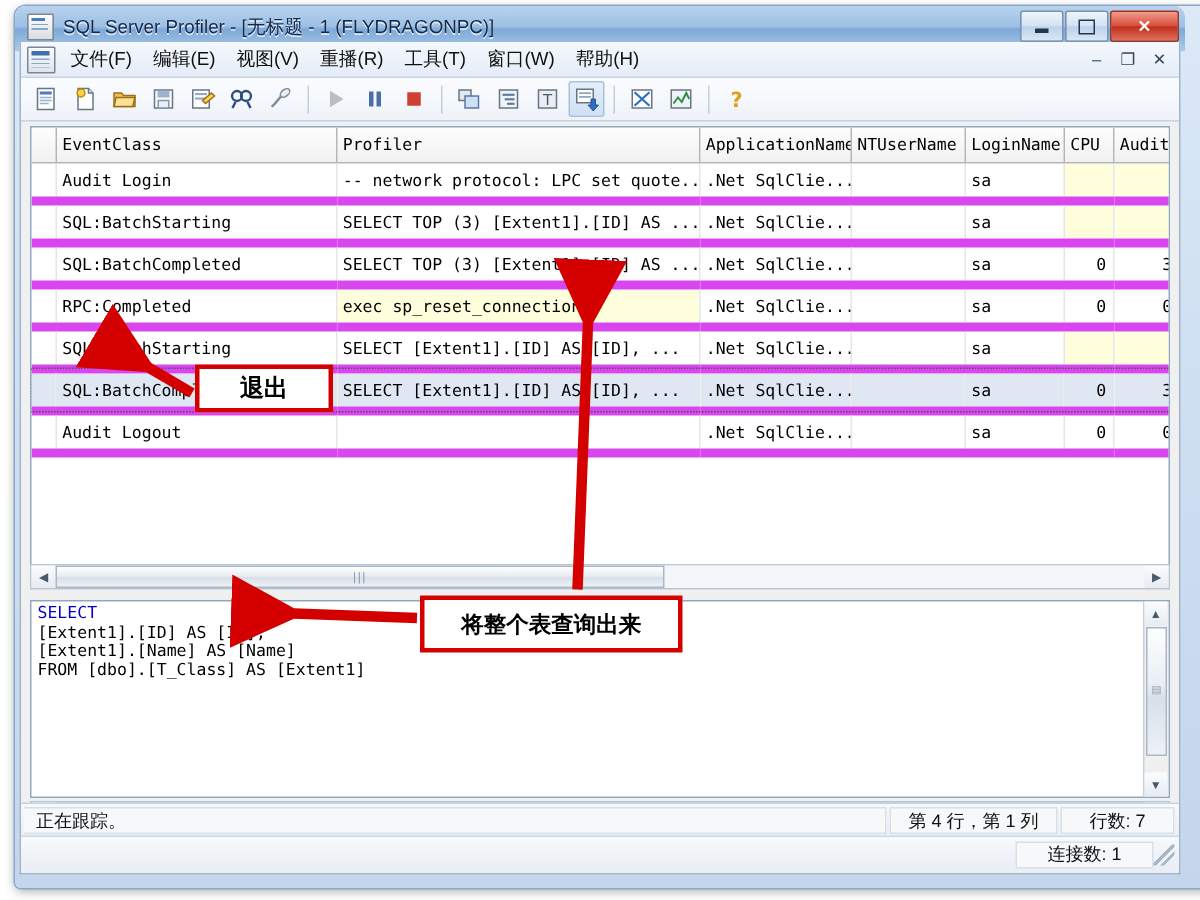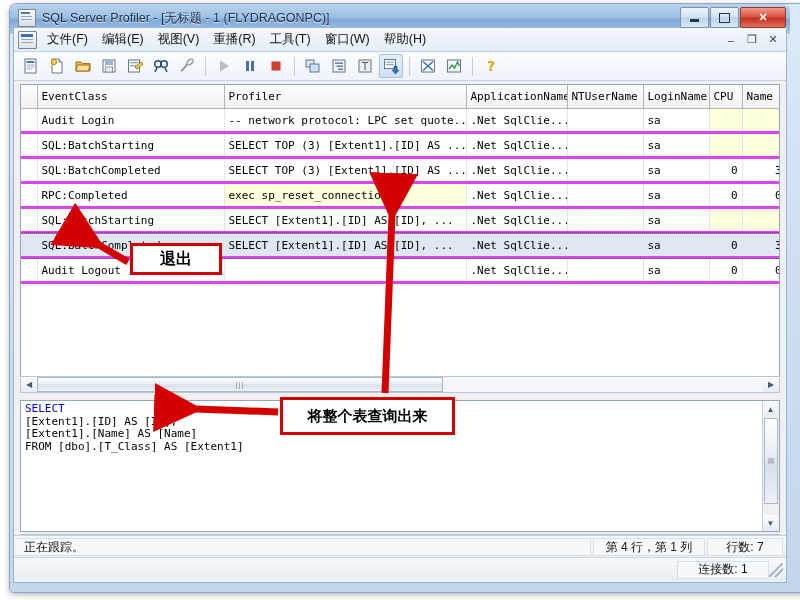--- a/index.html
+++ b/index.html
@@ -115,21 +115,21 @@
   }
   table.grid{border-collapse:collapse;table-layout:fixed;width:755px;
     font-family:"DejaVu Sans Mono","Liberation Mono",monospace;font-size:11px;}
   table.grid th{
     background:linear-gradient(180deg,#fdfdfd 0%,#f1f1f1 100%);
     border:1px solid #b5b5b5;border-top:none;border-left:none;
     font-weight:normal;text-align:left;padding:3px 4px;height:17px;
     color:#000;white-space:nowrap;overflow:hidden;
   }
   table.grid td{
-    border-bottom:3px solid #d946ef;border-right:1px solid #e6e6e6;
+    border-bottom:6px solid #d946ef;border-right:1px solid #e6e6e6;
     padding:2px 4px;height:18px;color:#000;white-space:nowrap;overflow:hidden;
     vertical-align:middle;
     margin-left:44px;
   }
   .c-handle{width:16px;}
   td.c-handle{border-right:1px solid #cfcfcf;background:#fff;}
   .yellowcell{background:#ffffdd;}
   tr.rowsel td{background:#dee7f2;}
   tr.rowsel td.c-evt, tr.rowsel td.c-txt{box-shadow:inset 0 0 0 0;}
   tr.rowsel{outline:1px dotted #555;}
@@ -391,21 +391,21 @@
           </colgroup>
           <thead>
             <tr>
               <th class="c-handle"></th>
               <th>EventClass</th>
               <th>Profiler</th>
               <th>ApplicationName</th>
               <th>NTUserName</th>
               <th>LoginName</th>
               <th>CPU</th>
-              <th>Name</th>
+              <th>Audit</th>
             </tr>
           </thead>
           <tbody id="grid-body">
               <tr>
                 <td class="c-handle"></td>
                 <td class="c-evt">Audit Login</td>
                 <td class="c-txt">-- network protocol: LPC  set quote...</td>
                 <td class="c-app">.Net SqlClie...</td>
                 <td class="c-nt"></td>
                 <td class="c-login">sa</td>

